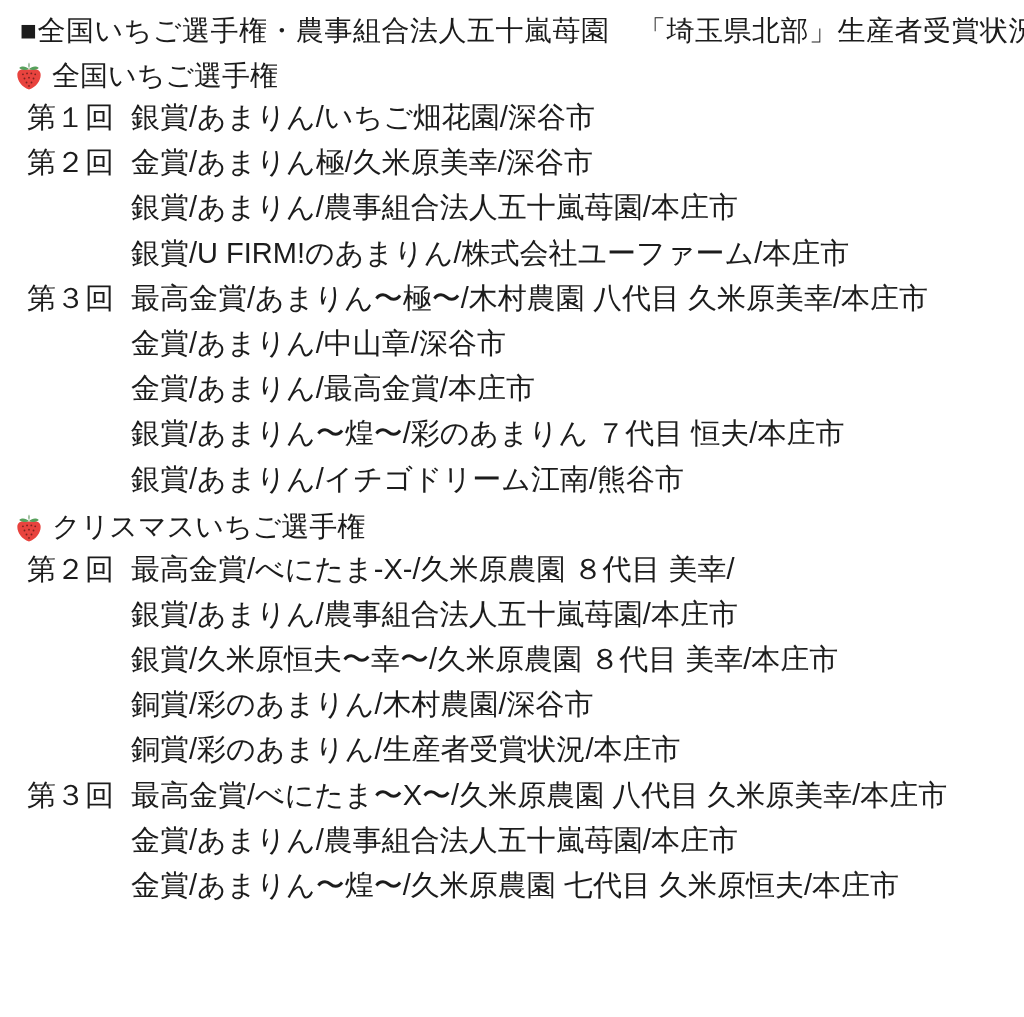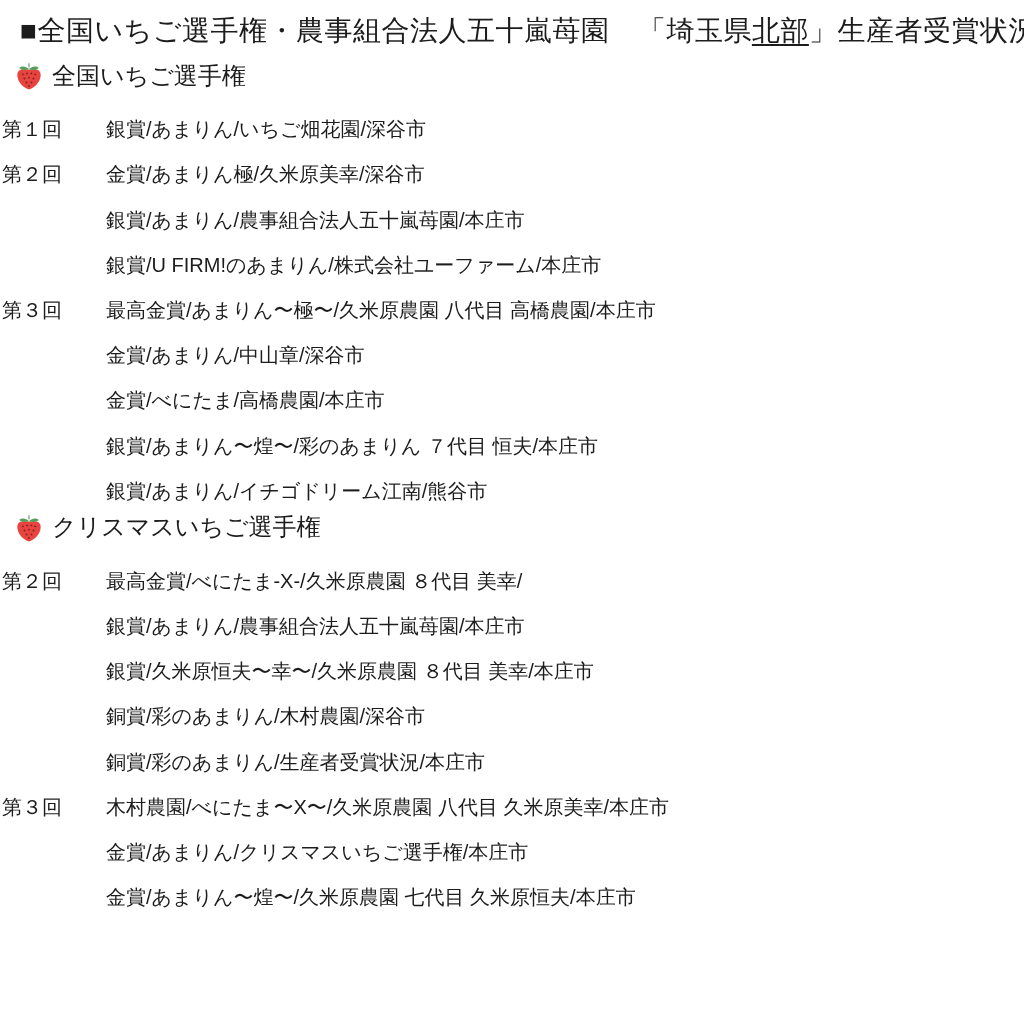--- a/index.html
+++ b/index.html
@@ -21,55 +21,53 @@
     margin: 0;
     padding-left: 20px;
     font-size: 28px;
     font-weight: 400;
     line-height: 45px;
     height: 45px;
     white-space: nowrap;
     letter-spacing: 0.5px;
   }
   .u {
-    text-decoration: underline;
     text-decoration-thickness: 2px;
     text-underline-offset: 4px;
   }
   .sec-head {
     display: flex;
     align-items: center;
     gap: 9px;
     padding-left: 15px;
     height: 45px;
-    font-size: 24px;
+    font-size: 28px;
     white-space: nowrap;
   }
   .berry {
     display: inline-flex;
     width: 28px;
     height: 31px;
     flex: none;
   }
   .berry svg { width: 100%; height: 100%; }
   .row {
     display: flex;
-    align-items: flex-end;
+    align-items: flex-start;
     height: 45.2px;
-    padding-left: 2px;
-    font-size: 20px;
+    padding-left: 27px;
+    font-size: 29px;
     white-space: nowrap;
   }
   .round {
     width: 104px;
     flex: none;
   }
   .award {
     flex: 1;
-    margin-top: 20px;
   }
 </style>
 </head>
 <body>
 
 <div class="doc">
   <h1 class="title"><span>■全国いちご選手権・農事組合法人五十嵐苺園　「埼玉県</span><span class="u">北部</span><span>」生産者受賞状況</span></h1>
   <div id="sections">
   <section>
     <div class="sec-head">
@@ -110,31 +108,31 @@
     <span class="award">銀賞/あまりん/農事組合法人五十嵐苺園/本庄市</span>
   </div>
 
   <div class="row">
     <span class="round"></span>
     <span class="award">銀賞/U FIRM!のあまりん/株式会社ユーファーム/本庄市</span>
   </div>
 
   <div class="row">
     <span class="round">第３回</span>
-    <span class="award">最高金賞/あまりん〜極〜/久米原農園 八代目 高橋農園/本庄市</span>
+    <span class="award">最高金賞/あまりん〜極〜/木村農園 八代目 久米原美幸/本庄市</span>
   </div>
 
   <div class="row">
     <span class="round"></span>
     <span class="award">金賞/あまりん/中山章/深谷市</span>
   </div>
 
   <div class="row">
     <span class="round"></span>
-    <span class="award">金賞/べにたま/高橋農園/本庄市</span>
+    <span class="award">金賞/あまりん/最高金賞/本庄市</span>
   </div>
 
   <div class="row">
     <span class="round"></span>
     <span class="award">銀賞/あまりん〜煌〜/彩のあまりん ７代目 恒夫/本庄市</span>
   </div>
 
   <div class="row">
     <span class="round"></span>
     <span class="award">銀賞/あまりん/イチゴドリーム江南/熊谷市</span>
@@ -184,26 +182,26 @@
     <span class="award">銅賞/彩のあまりん/木村農園/深谷市</span>
   </div>
 
   <div class="row">
     <span class="round"></span>
     <span class="award">銅賞/彩のあまりん/生産者受賞状況/本庄市</span>
   </div>
 
   <div class="row">
     <span class="round">第３回</span>
-    <span class="award">木村農園/べにたま〜X〜/久米原農園 八代目 久米原美幸/本庄市</span>
-  </div>
-
-  <div class="row">
-    <span class="round"></span>
-    <span class="award">金賞/あまりん/クリスマスいちご選手権/本庄市</span>
+    <span class="award">最高金賞/べにたま〜X〜/久米原農園 八代目 久米原美幸/本庄市</span>
+  </div>
+
+  <div class="row">
+    <span class="round"></span>
+    <span class="award">金賞/あまりん/農事組合法人五十嵐苺園/本庄市</span>
   </div>
 
   <div class="row">
     <span class="round"></span>
     <span class="award">金賞/あまりん〜煌〜/久米原農園 七代目 久米原恒夫/本庄市</span>
   </div>
 </div>
   </section>
 </div>
 </div>

